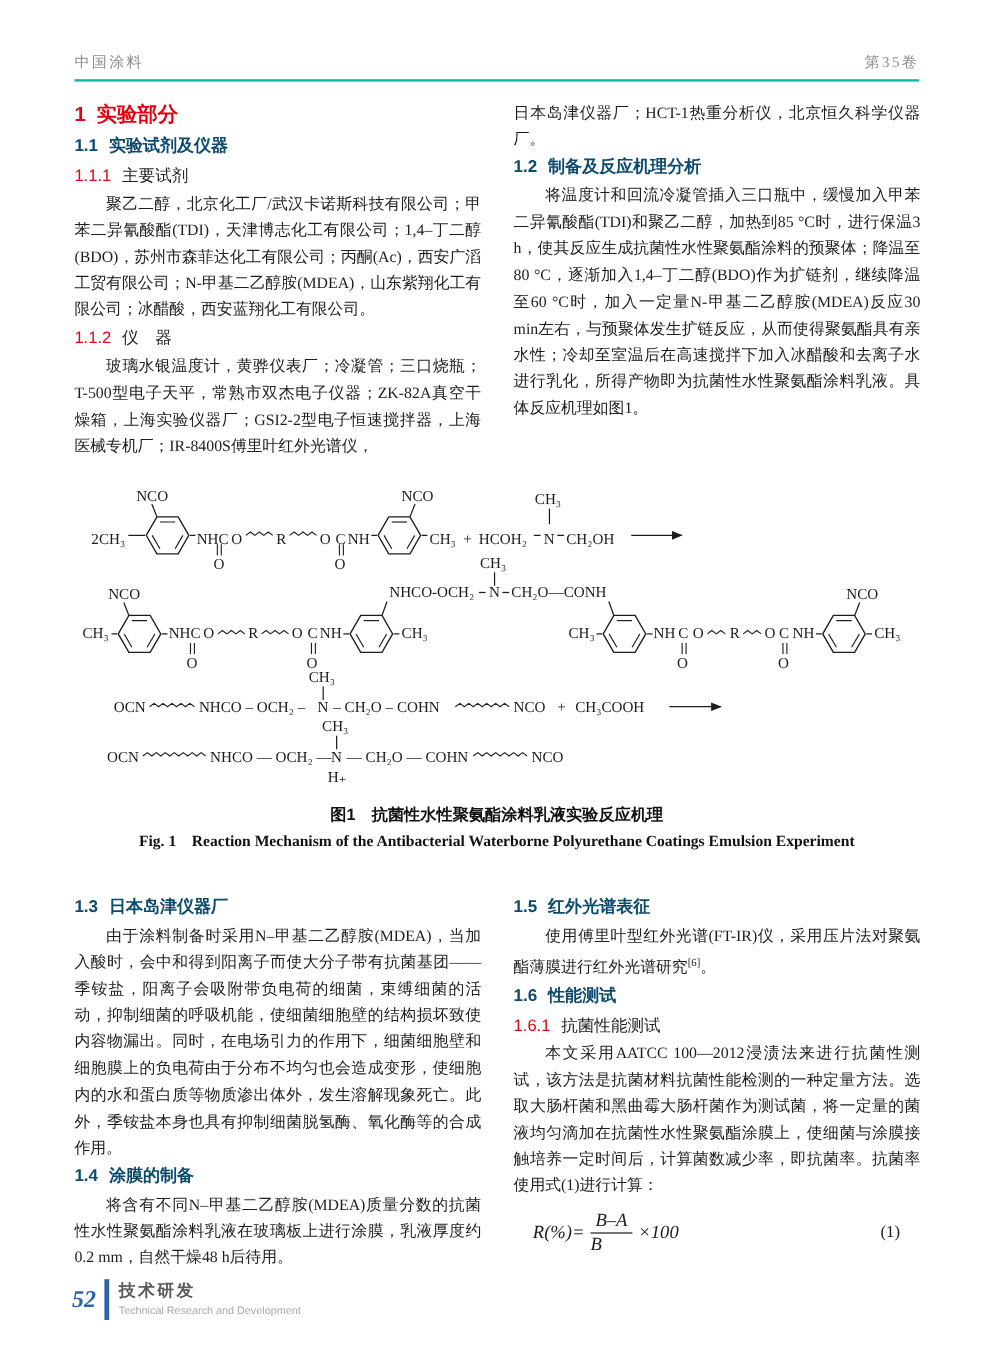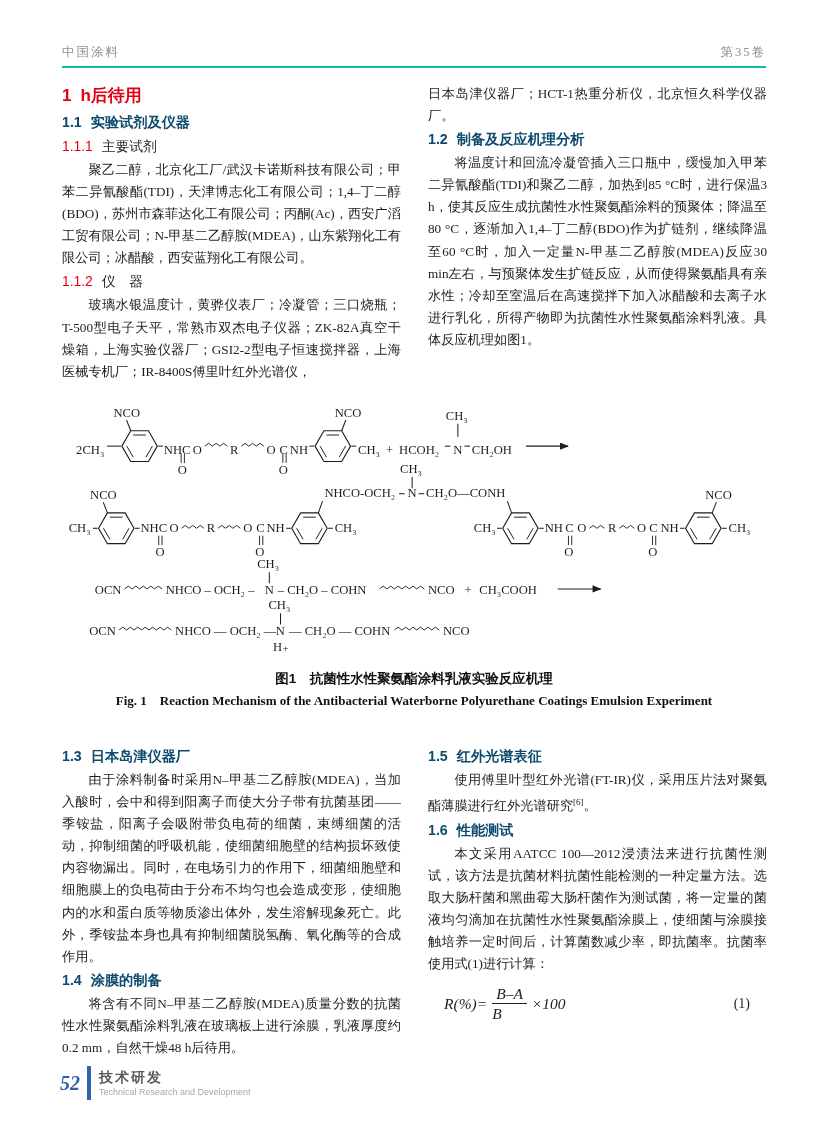--- a/index.html
+++ b/index.html
@@ -43,36 +43,36 @@
   .fnum{border-bottom:1.3px solid #1d1d1d;padding:0 4px;line-height:19px;}
   .fden{line-height:19px;}
   .eqno{margin-left:auto;font-style:normal;font-size:14px;margin-right:4px;}
   .where{margin:6px 0 0 0 !important;text-indent:1.6em !important;}
   .where .wr{font-style:italic;}
   
   .pagefoot{position:absolute;left:60px;top:1064px;display:flex;align-items:center;height:38px;}
   .pageno{font-size:20px;font-weight:bold;font-style:italic;color:#2e64ad;margin-right:7px;}
   .vbar{width:4px;height:34px;background:#2e64ad;margin-right:8px;}
   .fcn{font-size:14px;font-weight:bold;color:#5a5a5a;letter-spacing:2px;line-height:16px;
-       font-family:Liberation Sans, sans-serif;}
+       font-family:Liberation Mono, monospace;}
   .fen{font-size:9px;color:#a8a8a8;margin-top:2px;font-family:"Liberation Sans","DejaVu Sans",sans-serif;}
 </style>
 </head>
 <body>
 
 <div class="page">
 
   <div class="pagehead">
     <span>中国涂料</span>
     <span>第35卷</span>
   </div>
 
   <div class="col col-tl">
     <h1 class="sec">
-      <span class="hnum">1</span><span>h后待用</span>
+      <span class="hnum">1</span><span>实验部分</span>
     </h1>
     <h2 class="sec">
       <span class="hnum">1.1</span><span>实验试剂及仪器</span>
     </h2>
     <h3 class="sec">
       <span class="hnum">1.1.1</span><span>主要试剂</span>
     </h3>
     <p>聚乙二醇，北京化工厂/武汉卡诺斯科技有限公司；甲苯二异氰酸酯(TDI)，天津博志化工有限公司；1,4–丁二醇(BDO)，苏州市森菲达化工有限公司；丙酮(Ac)，西安广滔工贸有限公司；N-甲基二乙醇胺(MDEA)，山东紫翔化工有限公司；冰醋酸，西安蓝翔化工有限公司。</p>
     <h3 class="sec">
       <span class="hnum">1.1.2</span><span>仪　器</span>
@@ -248,20 +248,23 @@
   </div>
 
   <div class="col col-br">
     <h2 class="sec">
       <span class="hnum">1.5</span><span>红外光谱表征</span>
     </h2>
     <p><span>使用傅里叶型红外光谱(FT-IR)仪，采用压片法对聚氨酯薄膜进行红外光谱研究</span><sup>[6]</sup><span>。</span></p>
     <h2 class="sec">
       <span class="hnum">1.6</span><span>性能测试</span>
     </h2>
+    <h3 class="sec">
+      <span class="hnum">1.6.1</span><span>抗菌性能测试</span>
+    </h3>
     <p>本文采用AATCC 100—2012浸渍法来进行抗菌性测试，该方法是抗菌材料抗菌性能检测的一种定量方法。选取大肠杆菌和黑曲霉大肠杆菌作为测试菌，将一定量的菌液均匀滴加在抗菌性水性聚氨酯涂膜上，使细菌与涂膜接触培养一定时间后，计算菌数减少率，即抗菌率。抗菌率使用式(1)进行计算：</p>
     <div class="formula">
       <span>R(%)=</span>
       <span class="frac">
         <span class="fnum">B–A</span>
         <span class="fden">B</span>
       </span>
       <span>×100</span>
       <span class="eqno">(1)</span>
     </div>

